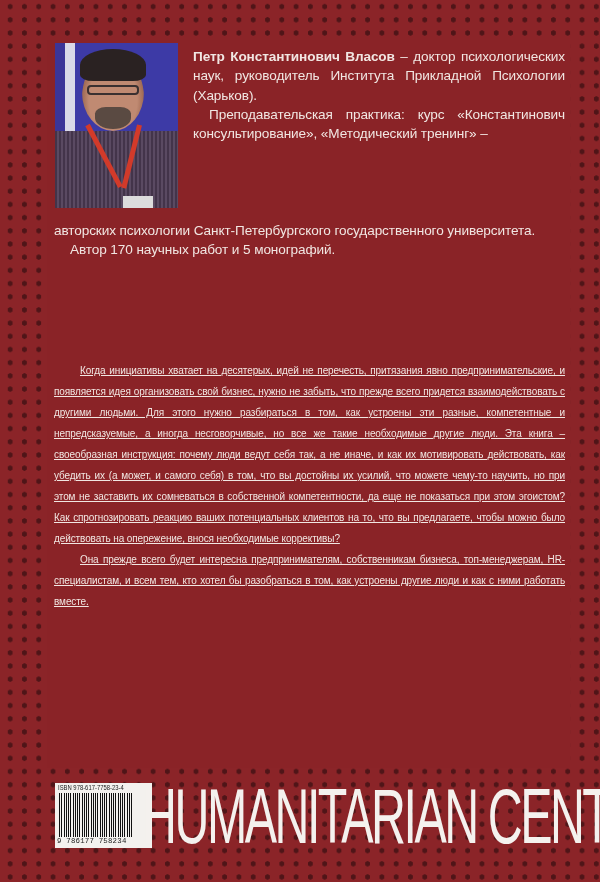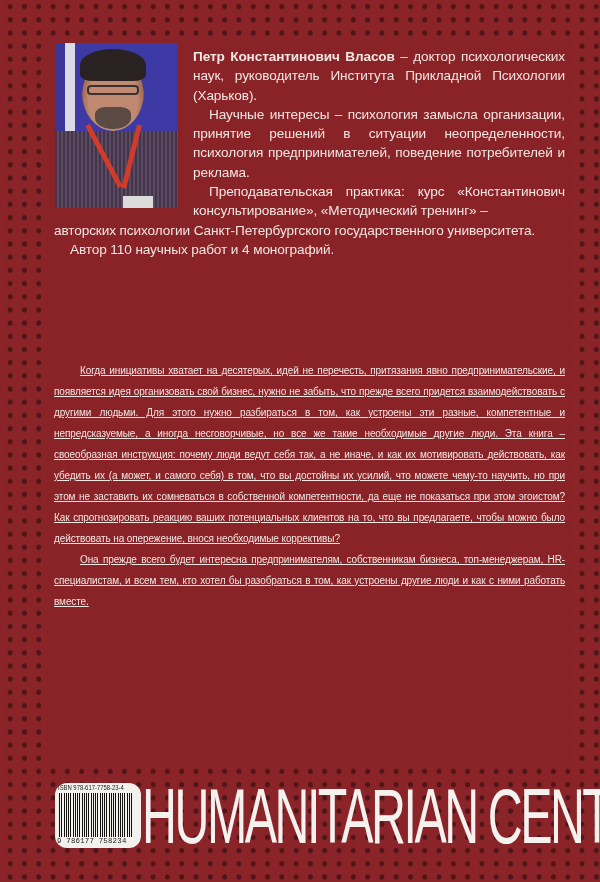--- a/index.html
+++ b/index.html
@@ -67,23 +67,22 @@
       text-align: justify; letter-spacing: -0.1px;
     }
     .text p { margin: 0; text-indent: 0; }
     .text p.ind { text-indent: 16px; }
     .bio-top { left: 193px; top: 47px; width: 372px; }
     .bio-bottom { left: 54px; top: 221px; width: 511px; }
     .bio-top .name { font-weight: bold; }
     .desc { left: 54px; top: 360px; width: 511px; font-size: 10px; line-height: 21px; text-decoration: underline; }
     .desc p.ind { text-indent: 26px; }
     .barcode {
-      position: absolute; left: 55px; top: 783px; width: 86px; height: 65px;
+      position: absolute; left: 55px; top: 783px; width: 97px; height: 65px;
       background: #f3f1ee;
-      border-radius: 12px;
     }
     .barcode .isbn-top {
       position: absolute; left: 3px; top: 1px; font-family: "Liberation Sans", sans-serif;
       font-size: 6.4px; color: #222; white-space: nowrap; transform: scaleX(0.92); transform-origin: left;
     }
     .barcode .bars {
       position: absolute; left: 4px; top: 10px; width: 74px; height: 44px;
       background: repeating-linear-gradient(90deg,
         #111 0 1.2px, #f3f1ee 1.2px 2.4px, #111 2.4px 3px, #f3f1ee 3px 4.6px,
         #111 4.6px 6.2px, #f3f1ee 6.2px 7px, #111 7px 7.6px, #f3f1ee 7.6px 9px);
@@ -111,27 +110,26 @@
     <div class="hair"></div>
     <div class="glasses"></div>
     <div class="beard"></div>
     <div class="lanyard-l"></div>
     <div class="lanyard-r"></div>
     <div class="badge"></div>
   </div>
 
   <div class="text bio-top">
     <p><span class="name">Петр Константинович Власов</span><span> – доктор психологических наук, руководитель Института Прикладной Психологии (Харьков).</span></p>
-    <p class="ind">Научные интересы – психология замысла организации, принятие решений в ситуации неопределенности, психология предпринимателей, поведение потребителей и реклама.</p>
     <p class="ind">Преподавательская практика: курс «Константинович консультирование», «Методический тренинг» –</p>
   </div>
 
   <div class="text bio-bottom">
     <p>авторских психологии Санкт-Петербургского государственного университета.</p>
-    <p class="ind">Автор 110 научных работ и 4 монографий.</p>
+    <p class="ind">Автор 170 научных работ и 5 монографий.</p>
   </div>
 
   <div class="text desc">
     <p class="ind">Когда инициативы хватает на десятерых, идей не перечесть, притязания явно предпринимательские, и появляется идея организовать свой бизнес, нужно не забыть, что прежде всего придется взаимодействовать с другими людьми. Для этого нужно разбираться в том, как устроены эти разные, компетентные и непредсказуемые, а иногда несговорчивые, но все же такие необходимые другие люди. Эта книга – своеобразная инструкция: почему люди ведут себя так, а не иначе, и как их мотивировать действовать, как убедить их (а может, и самого себя) в том, что вы достойны их усилий, что можете чему-то научить, но при этом не заставить их сомневаться в собственной компетентности, да еще не показаться при этом эгоистом? Как спрогнозировать реакцию ваших потенциальных клиентов на то, что вы предлагаете, чтобы можно было действовать на опережение, внося необходимые коррективы?</p>
     <p class="ind">Она прежде всего будет интересна предпринимателям, собственникам бизнеса, топ-менеджерам, HR-специалистам, и всем тем, кто хотел бы разобраться в том, как устроены другие люди и как с ними работать вместе.</p>
   </div>
 
   <div class="barcode">
     <div class="isbn-top">ISBN 978-617-7758-23-4</div>
     <div class="bars"></div>

